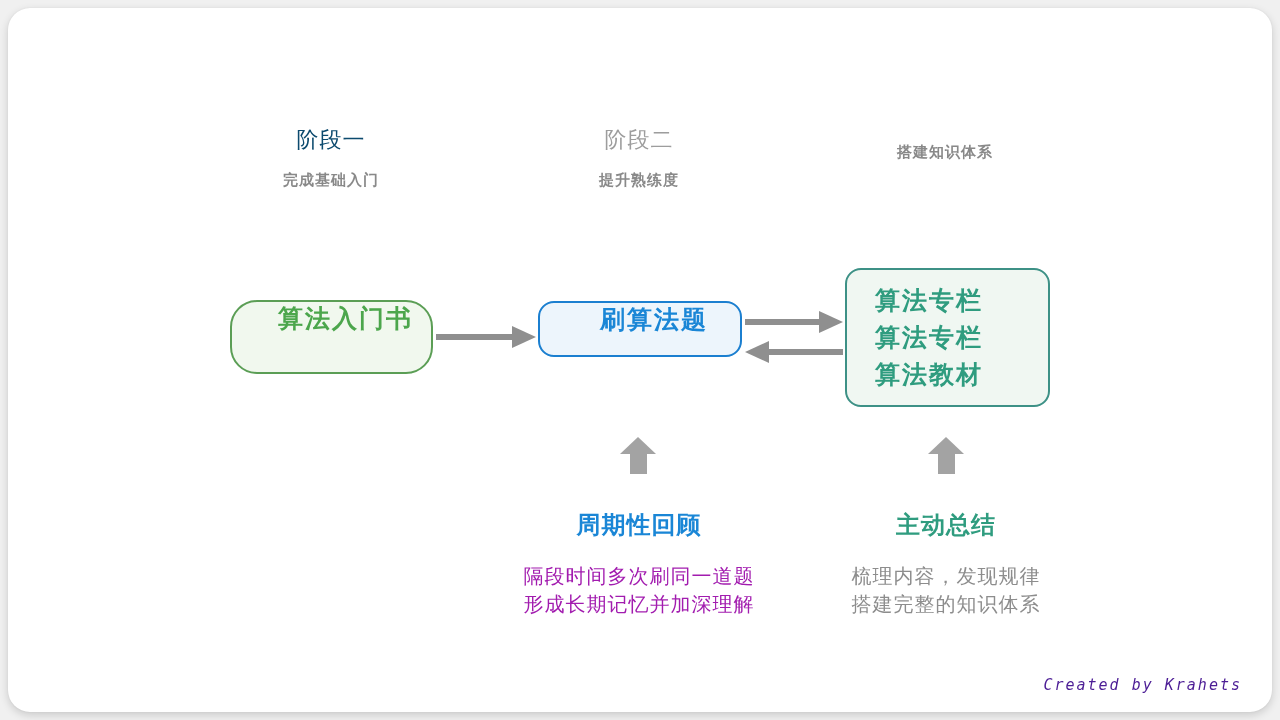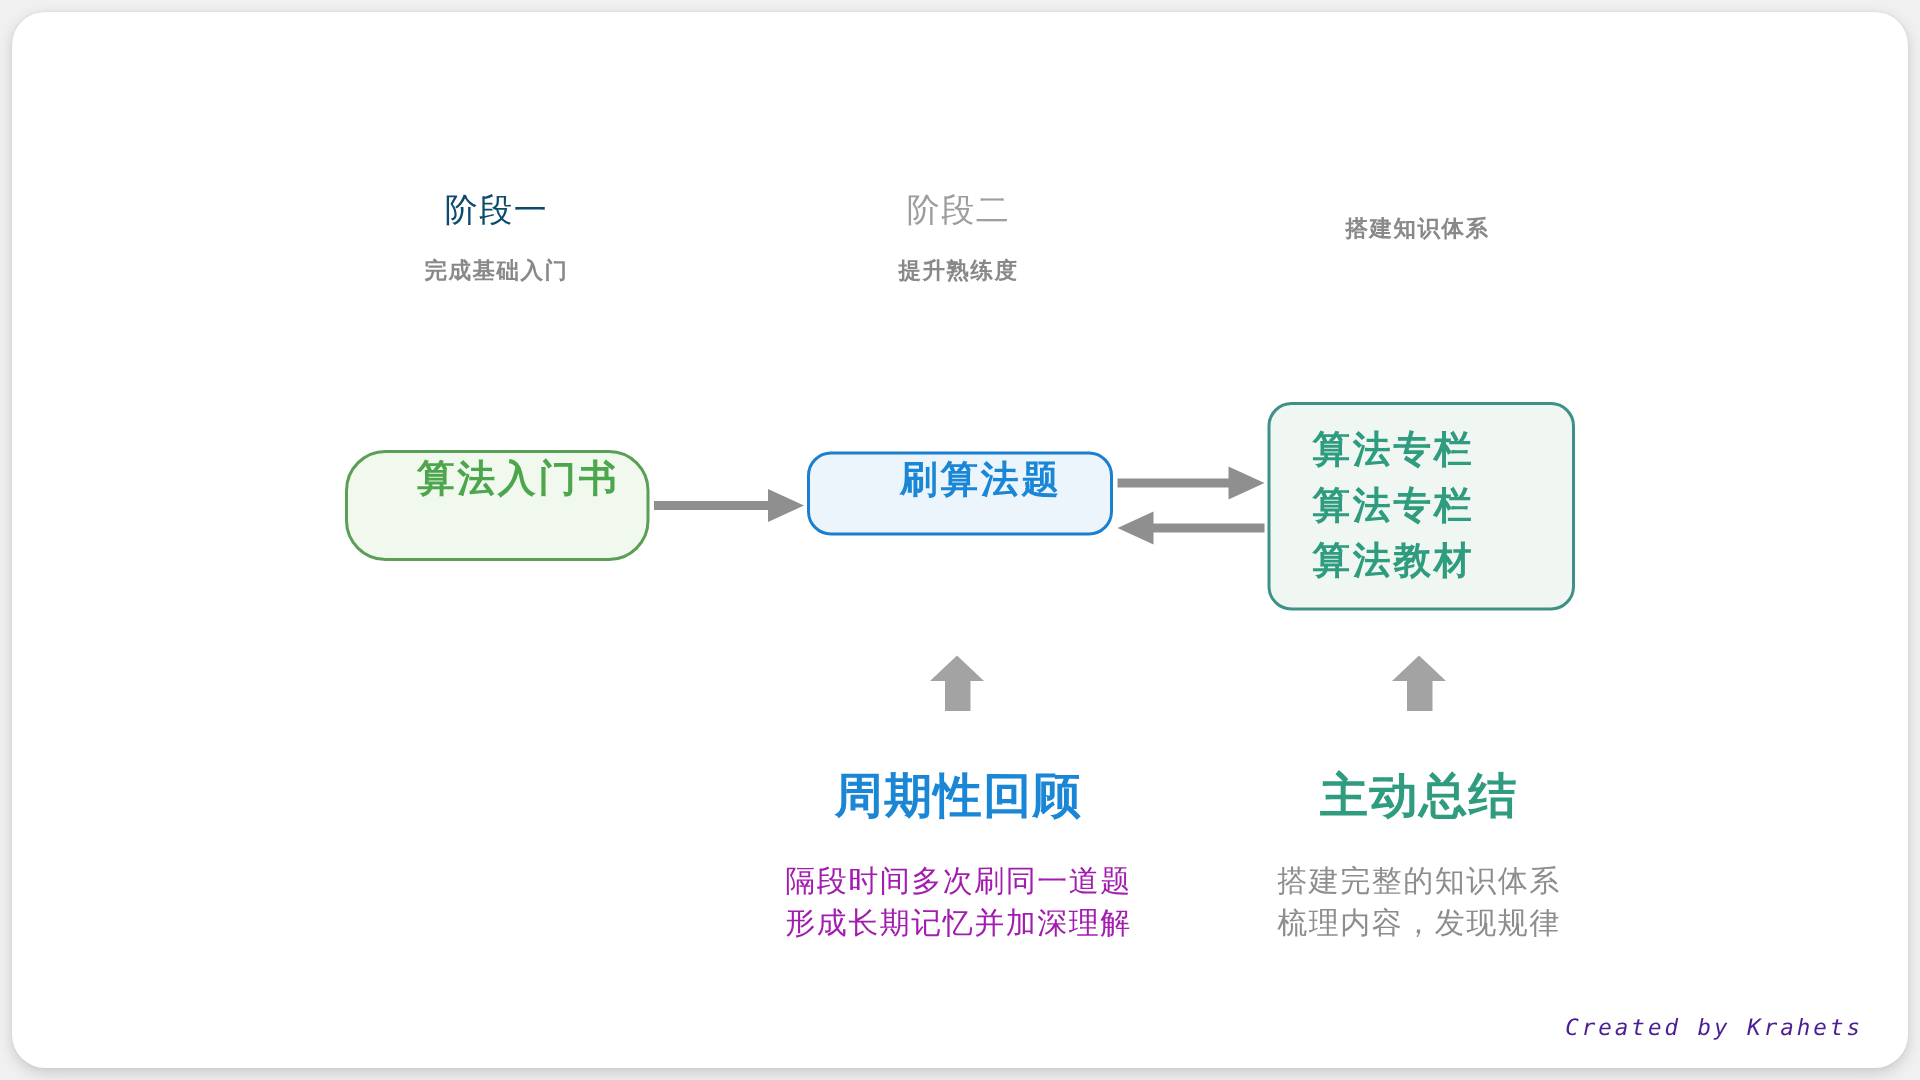--- a/index.html
+++ b/index.html
@@ -57,21 +57,21 @@
     border-left: 18px solid transparent;
     border-right: 18px solid transparent;
     border-bottom: 17px solid #a3a3a3;
   }
   .up-arrow .stem { width: 17px; height: 20px; margin: 0 auto; background: #a3a3a3; }
 
   
   .ann { position: absolute; width: 380px; top: 509px; text-align: center; }
   .ann-1 { left: 449px; }
   .ann-2 { left: 756px; }
-  .ann-title { font-size: 32px; font-weight: bold; letter-spacing: 1px; }
+  .ann-title { font-size: 24px; font-weight: bold; letter-spacing: 1px; }
   .ann-desc { margin-top: 21px; font-size: 20px; line-height: 28px; letter-spacing: 1px; }
 
   
   .credit {
     position: absolute;
     right: 38px; top: 676px;
     font-family: "DejaVu Sans Mono", "Liberation Mono", monospace;
     font-size: 15px;
     letter-spacing: 2px;
   }
@@ -136,20 +136,20 @@
   <div class="ann ann-1">
     <div class="ann-title" style="color: rgb(26, 134, 214);">周期性回顾</div>
     <div class="ann-desc" style="color: #a21caf;">
       <div>隔段时间多次刷同一道题</div>
       <div>形成长期记忆并加深理解</div>
     </div>
   </div>
   <div class="ann ann-2">
     <div class="ann-title" style="color: rgb(47, 156, 127);">主动总结</div>
     <div class="ann-desc" style="color: rgb(141, 141, 141);">
+      <div>梳理内容，发现规律</div>
       <div>搭建完整的知识体系</div>
-      <div>梳理内容，发现规律</div>
     </div>
   </div>
 
   <div class="credit" style="color: #4c1d95; font-style: italic;">Created by Krahets</div>
 
 </div>
 
 </body></html>

